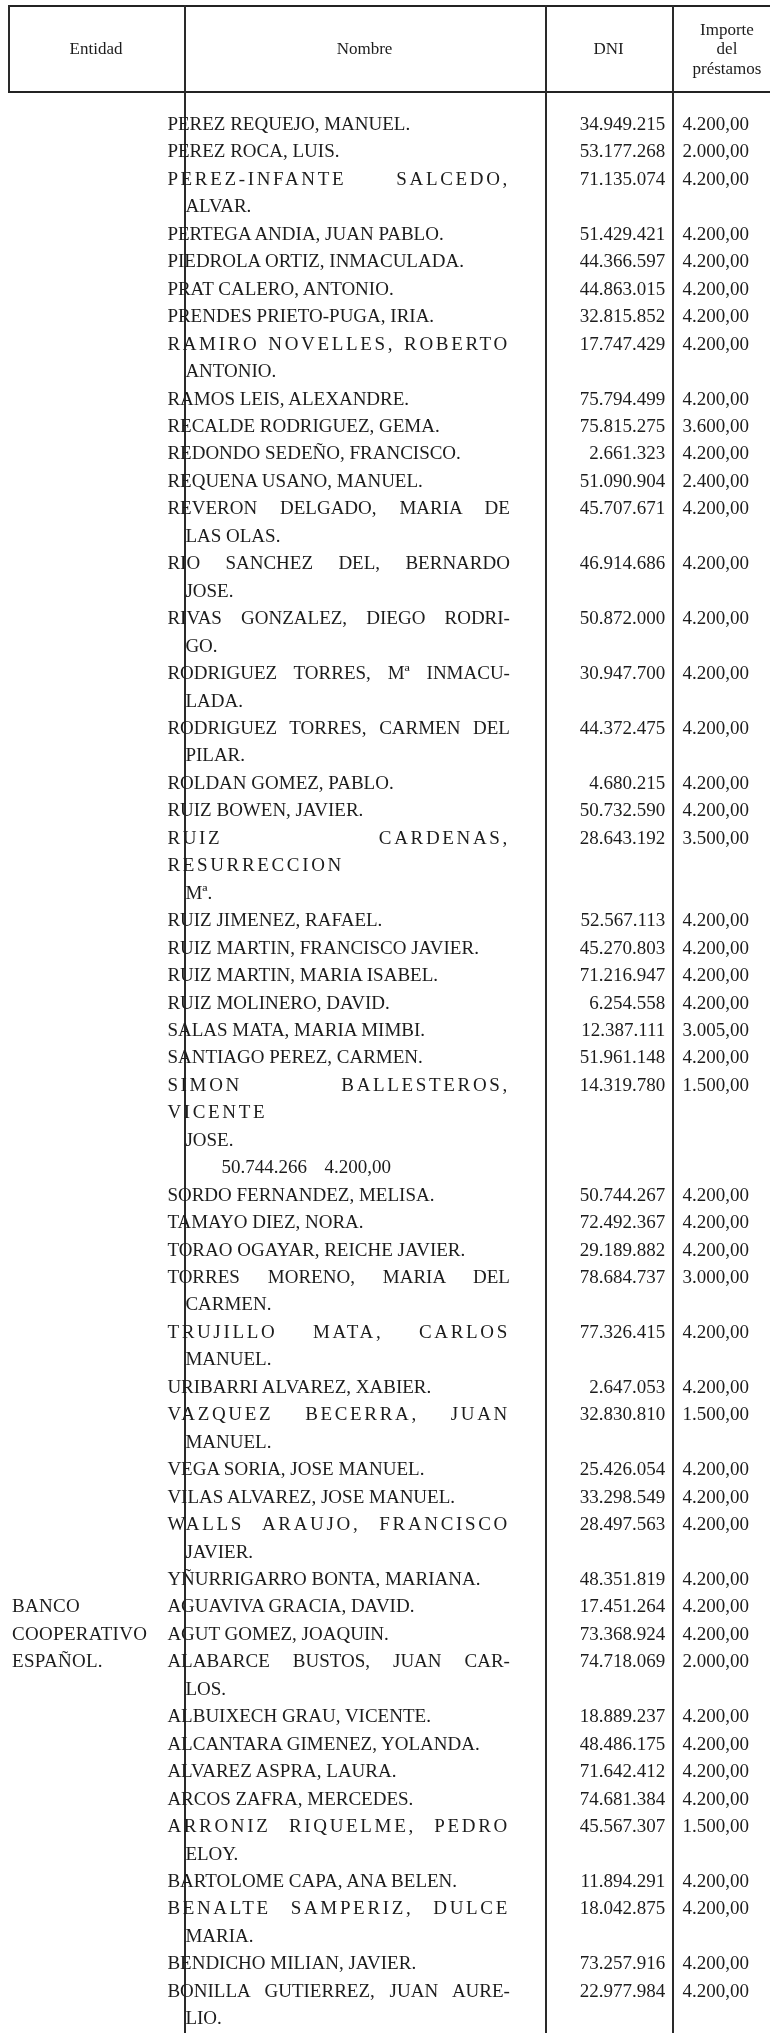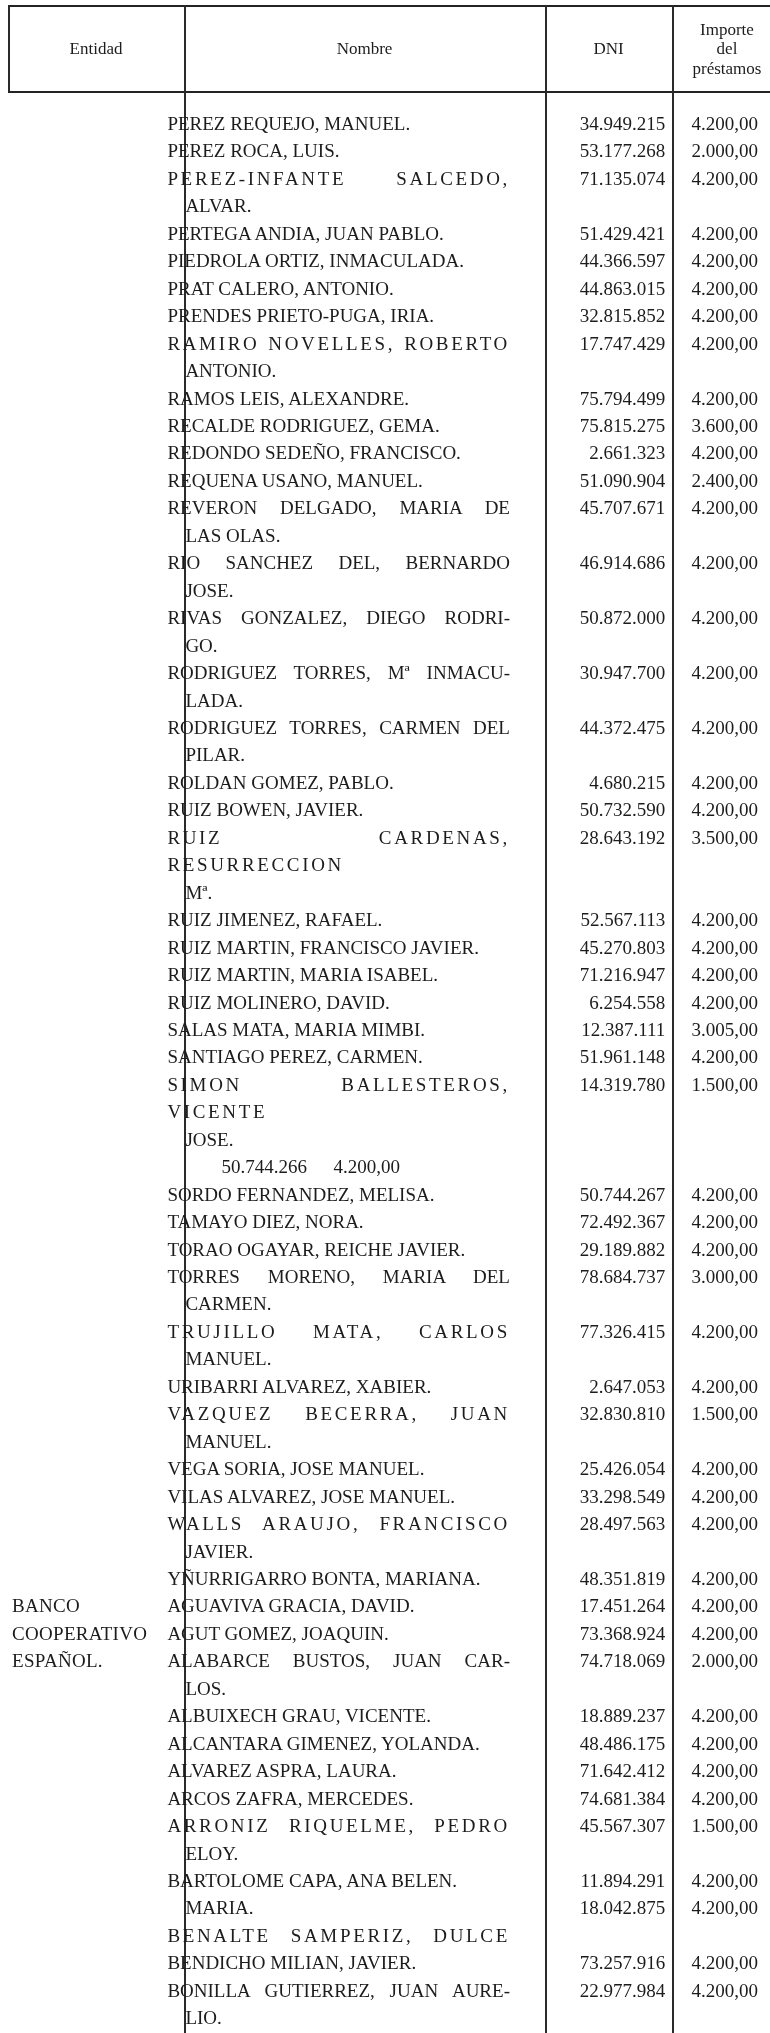--- a/index.html
+++ b/index.html
@@ -23,21 +23,21 @@
   .h4{width:98px;text-align:center;line-height:19.5px;}
   .h4 span{display:block;padding-left:12px;}
   .tbody{
     position:absolute;top:94px;left:0;width:770px;
     padding-top:16px;font-size:19px;line-height:27.45px;
   }
   .row{display:flex;align-items:flex-start;}
   .c-ent{width:161px;padding-left:12px;box-sizing:border-box;letter-spacing:0.3px;}
   .c-name{width:361px;padding-left:7px;padding-right:10px;box-sizing:border-box;}
   .c-dni{width:153px;text-align:right;padding-right:7px;box-sizing:border-box;}
-  .c-imp{width:98px;text-align:right;padding-right:12px;box-sizing:border-box;}
+  .c-imp{width:98px;text-align:right;padding-right:21px;box-sizing:border-box;}
   .nl{text-align:left;}
   .nl.jl{text-align:justify;text-align-last:justify;}
   .nl.ls{letter-spacing:0.14em;}
   .nl.cont{padding-left:18px;}
 </style>
 </head>
 <body>
 
 <div class="page">
   <div class="topline"></div>
@@ -451,22 +451,22 @@
         <div class="c-ent"></div>
         <div class="c-name">
           <div class="nl">BARTOLOME CAPA, ANA BELEN.</div>
         </div>
         <div class="c-dni">11.894.291</div>
         <div class="c-imp">4.200,00</div>
       </div>
       <div class="row">
         <div class="c-ent"></div>
         <div class="c-name">
+          <div class="nl jl ls">BENALTE SAMPERIZ, DULCE</div>
           <div class="nl cont">MARIA.</div>
-          <div class="nl jl ls">BENALTE SAMPERIZ, DULCE</div>
         </div>
         <div class="c-dni">18.042.875</div>
         <div class="c-imp">4.200,00</div>
       </div>
       <div class="row">
         <div class="c-ent"></div>
         <div class="c-name">
           <div class="nl">BENDICHO MILIAN, JAVIER.</div>
         </div>
         <div class="c-dni">73.257.916</div>

